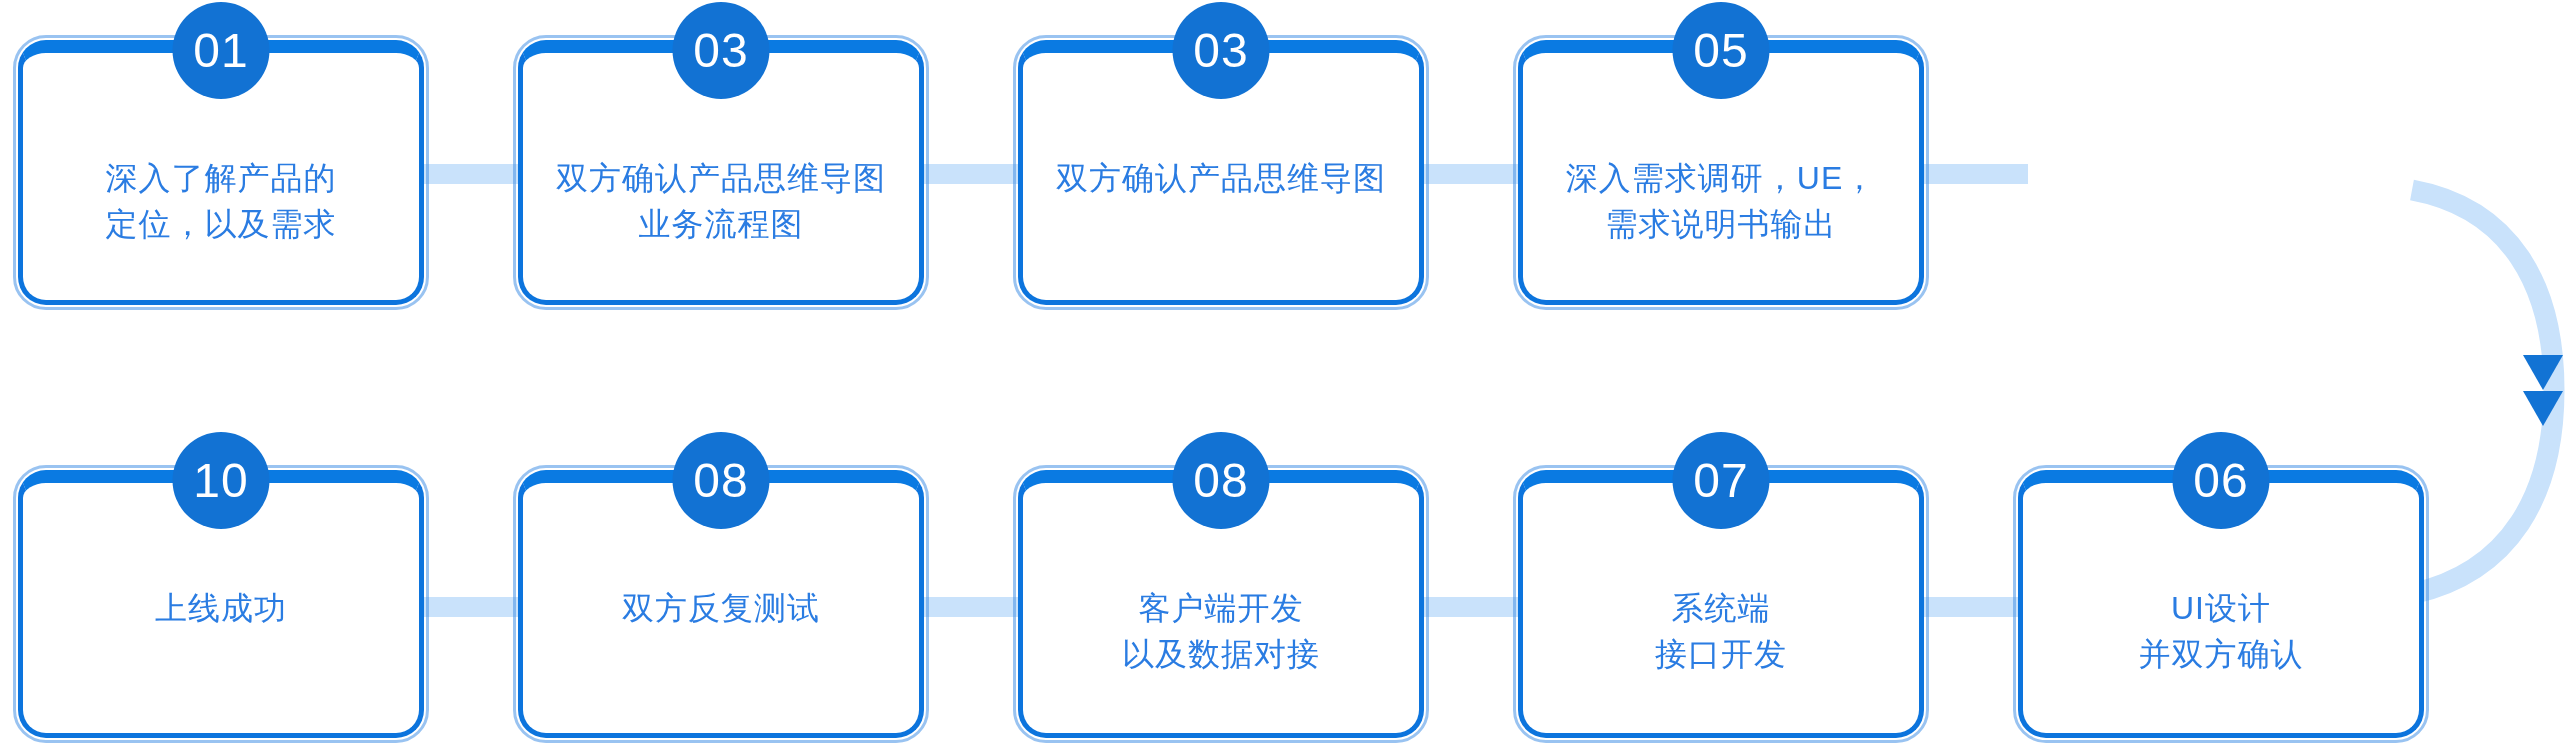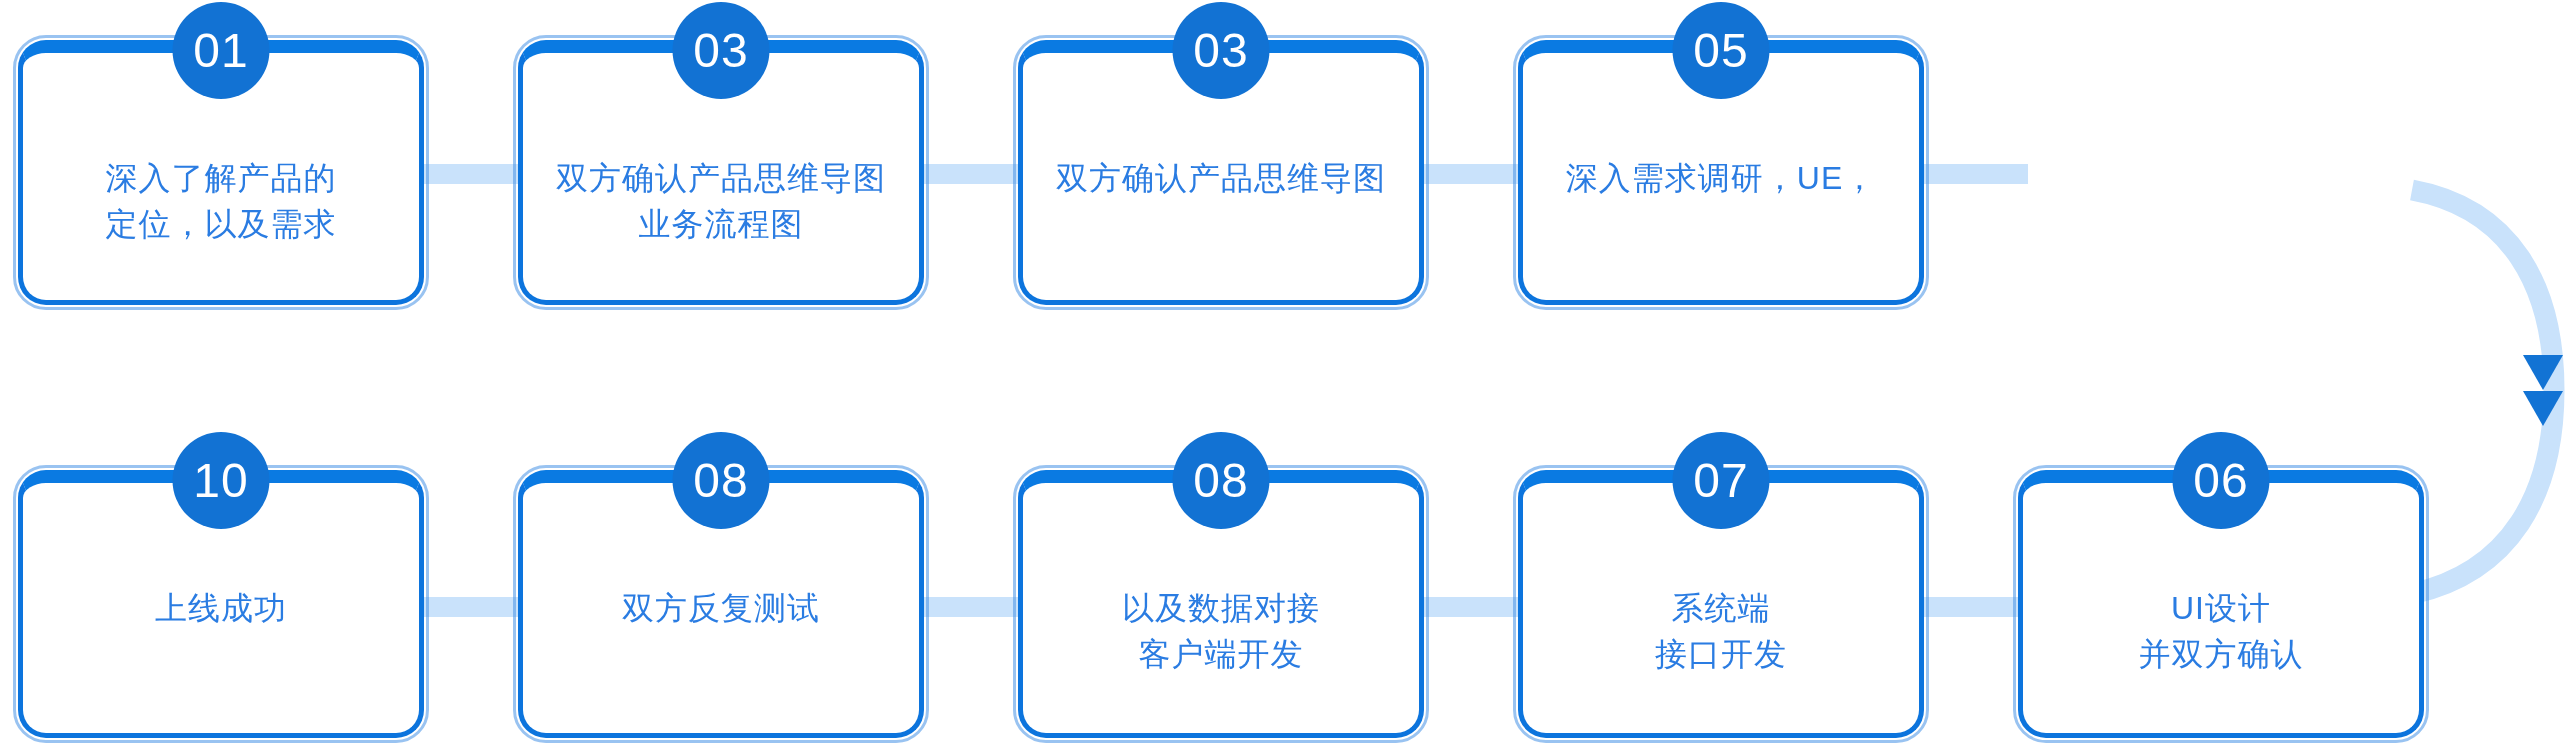--- a/index.html
+++ b/index.html
@@ -134,20 +134,21 @@
         </div>
     </div>
 
 
     <div class="step-card">
       <div class="step-badge">
         <span>05</span>
       </div>
       <div class="step-text">
           <div class="line">深入需求调研，UE，</div>
+          <div class="line">需求说明书输出</div>
         </div>
     </div>
   </div>
   <div class="row row-bottom" id="row-bottom">
     <div class="step-card">
       <div class="step-badge">
         <span>10</span>
       </div>
       <div class="step-text">
           <div class="line">上线成功</div>
@@ -161,22 +162,22 @@
       <div class="step-text">
           <div class="line">双方反复测试</div>
         </div>
     </div>
 
     <div class="step-card">
       <div class="step-badge">
         <span>08</span>
       </div>
       <div class="step-text">
+          <div class="line">客户端开发</div>
           <div class="line">以及数据对接</div>
-          <div class="line">客户端开发</div>
         </div>
     </div>
 
     <div class="step-card">
       <div class="step-badge">
         <span>07</span>
       </div>
       <div class="step-text">
           <div class="line">系统端</div>
           <div class="line">接口开发</div>

